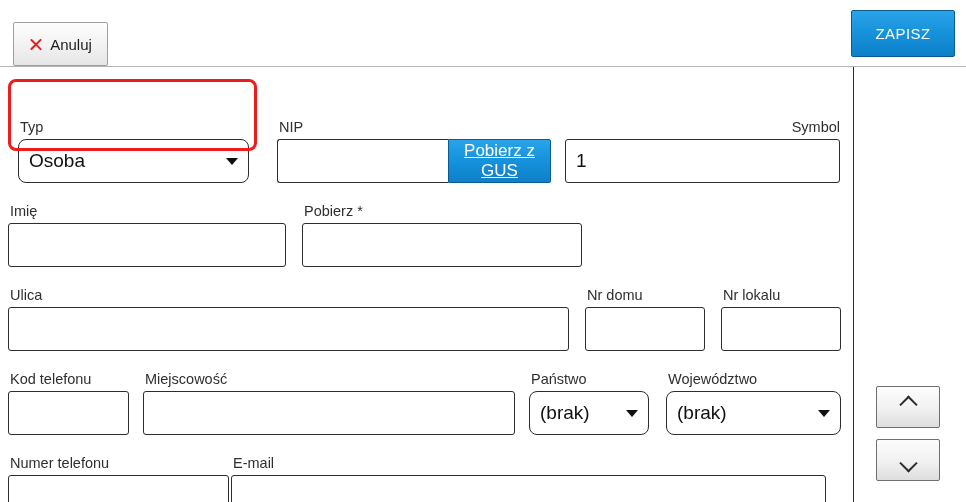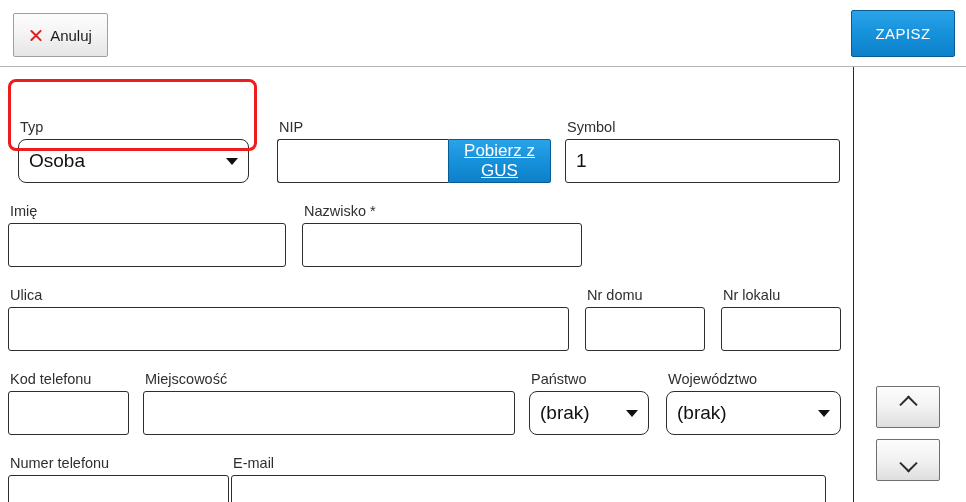--- a/index.html
+++ b/index.html
@@ -21,21 +21,21 @@
     position: absolute;
     left: 0; top: 0;
     width: 966px;
     height: 67px;
     box-sizing: border-box;
     border-bottom: 1px solid #b4b4b4;
     background: #ffffff;
   }
   .btn-cancel {
     position: absolute;
-    left: 13px; top: 13px;
+    left: 13px; top: 22px;
     width: 95px; height: 44px;
     box-sizing: border-box;
     border: 1px solid #a0a0a0;
     border-radius: 2px;
     background: linear-gradient(to bottom, #fdfdfd 0%, #f4f4f4 45%, #e6e6e6 100%);
     display: flex;
     align-items: center;
     justify-content: center;
     gap: 7px;
     cursor: pointer;
@@ -238,32 +238,32 @@
   <div class="highlight-ring"></div>
 
   <div class="field" style="left:277px; top:16px; width:274px;">
     <div class="field-label">NIP</div>
     <div class="nip-row">
       <div class="input-box" placeholder=""></div>
       <div class="btn-gus">Pobierz z GUS</div>
     </div>
   </div>
 
-  <div class="field" style="left:565px; top:16px; width:275px;">
+  <div class="field" style="left:565px; top:16px; width:275px;text-align:right;">
     <div class="field-label">Symbol</div>
     <div class="input-box" placeholder="">1</div>
   </div>
 
   <div class="field" style="left:8px; top:100px; width:278px;">
     <div class="field-label">Imię</div>
     <div class="input-box" placeholder=""></div>
   </div>
 
   <div class="field" style="left:302px; top:100px; width:280px;">
-    <div class="field-label">Nazwisko *</div>
+    <div class="field-label">Pobierz *</div>
     <div class="input-box" placeholder=""></div>
   </div>
 
   <div class="field" style="left:8px; top:184px; width:561px;">
     <div class="field-label">Ulica</div>
     <div class="input-box" placeholder=""></div>
   </div>
 
   <div class="field" style="left:585px; top:184px; width:120px;">
     <div class="field-label">Nr domu</div>

